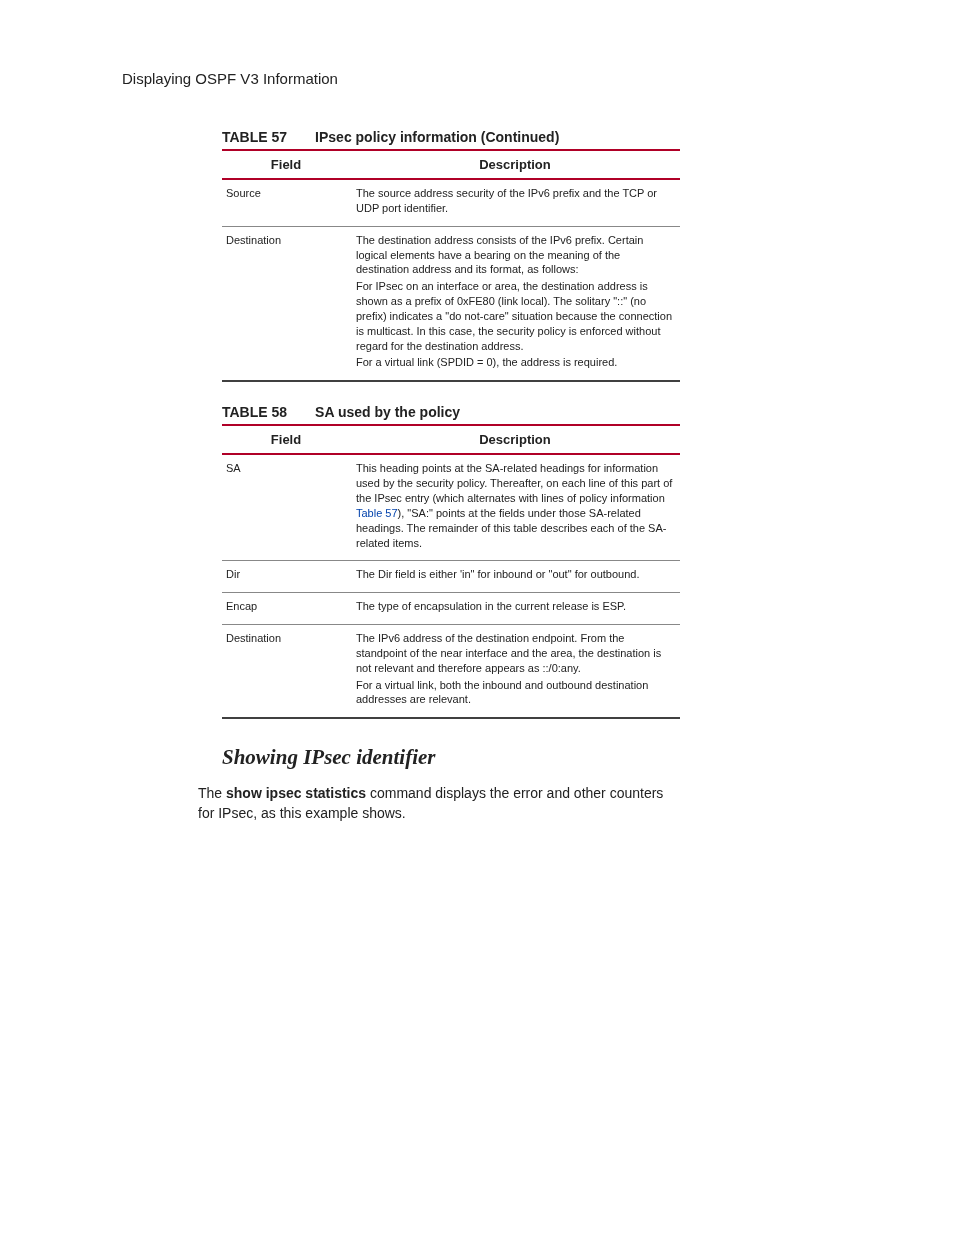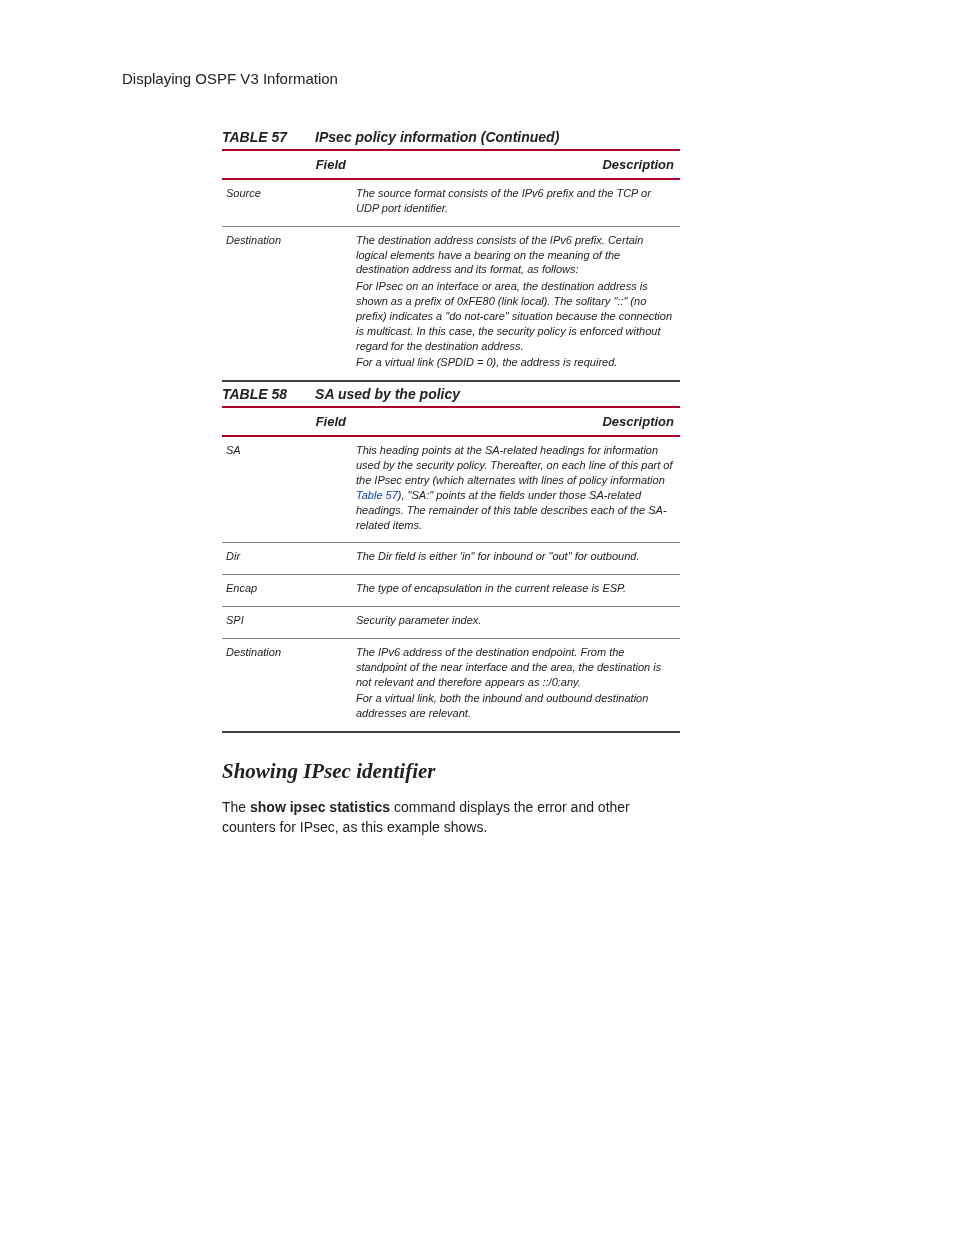--- a/index.html
+++ b/index.html
@@ -19,22 +19,21 @@
   }
   .section-title {
     font-size: 15px;
     font-weight: 400;
     margin-bottom: 42px;
     margin-left: -8px;
   }
 
   .table-block {
     margin-left: 92px;
-    margin-bottom: 4px;
-    font-style: italic;
+    margin-bottom: 22px;
   }
   .table-caption {
     display: flex;
     align-items: baseline;
     gap: 28px;
     font-size: 14px;
     margin-bottom: 4px;
   }
   .table-caption .num {
     font-weight: 700;
@@ -44,21 +43,21 @@
   }
   .tbl {
     width: 100%;
     border-collapse: collapse;
   }
   .tbl thead tr {
     border-top: 2px solid #b00027;
     border-bottom: 2px solid #b00027;
   }
   .tbl th {
-    text-align: right;
+    text-align: center;
     font-weight: 700;
     font-size: 13px;
     padding: 6px 6px 6px 4px;
   }
   .tbl td {
     vertical-align: top;
     font-size: 11px;
     line-height: 1.35;
     padding: 6px 6px 8px 4px;
   }
@@ -82,21 +81,21 @@
   .subhead {
     margin-left: 92px;
     font-style: italic;
     font-weight: 700;
     font-size: 21px;
     margin-top: 26px;
     margin-bottom: 14px;
     font-family: Georgia, "Times New Roman", serif;
   }
   .body-para {
-    margin-left: 92px;
+    margin-left: 68px;
     font-size: 14px;
     line-height: 1.4;
   }
   .body-para .bold {
     font-weight: 700;
   }
 </style>
 </head>
 <body>
 
@@ -117,21 +116,21 @@
       <thead>
         <tr>
           <th>Field</th>
           <th>Description</th>
         </tr>
       </thead>
       <tbody>
         <tr>
           <td>Source</td>
           <td class="desc">
-            <p>The source format consists of the IPv6 prefix and the TCP or UDP port identifier.</p>
+            <p>The source address security of the IPv6 prefix and the TCP or UDP port identifier.</p>
           </td>
         </tr>
         <tr>
           <td>Destination</td>
           <td class="desc">
             <p>The destination address consists of the IPv6 prefix.  Certain logical elements have a bearing on the meaning of the destination address and its format, as follows:</p>
             <p>For IPsec on an interface or area, the destination address is shown as a prefix of 0xFE80 (link local). The solitary "::" (no prefix) indicates a "do not-care" situation because the connection is multicast. In this case, the security policy is enforced without regard for the destination address.</p>
             <p>For a virtual link (SPDID = 0), the address is required.</p>
           </td>
         </tr>
@@ -168,26 +167,20 @@
             <p>The Dir field is either 'in" for inbound or "out" for outbound.</p>
           </td>
         </tr>
         <tr>
           <td>Encap</td>
           <td class="desc">
             <p>The type of encapsulation in the current release is ESP.</p>
           </td>
         </tr>
         <tr>
-          <td>SPI</td>
-          <td class="desc">
-            <p>Security parameter index.</p>
-          </td>
-        </tr>
-        <tr>
           <td>Destination</td>
           <td class="desc">
             <p>The IPv6 address of the destination endpoint.  From the standpoint of the near interface and the area, the destination is not relevant and therefore appears as ::/0:any.</p>
             <p>For a virtual link, both the inbound and outbound destination addresses are relevant.</p>
           </td>
         </tr>
       </tbody>
     </table>
   </div>
 

